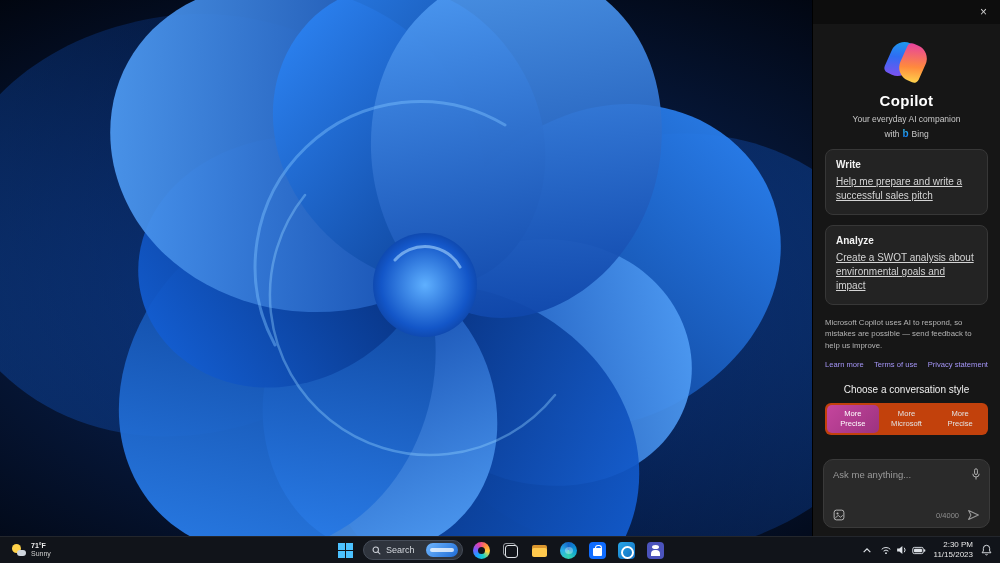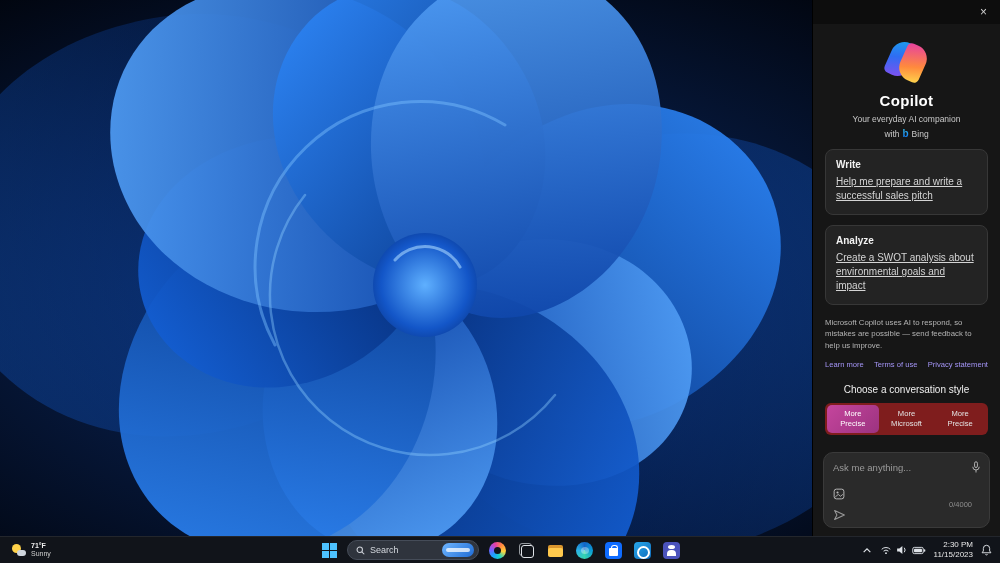--- a/index.html
+++ b/index.html
@@ -39,37 +39,37 @@
     -webkit-background-clip:text; background-clip:text; color:transparent; }
   .cp-card { margin:10px 12px 0 12px; background:#232323; border:1px solid #373737;
     border-radius:8px; padding:9px 10px 11px 10px; cursor:pointer; flex:0 0 auto; }
   .cp-card-title { font-size:10px; font-weight:700; color:#f2f2f2; }
   .cp-card-body { font-size:10px; color:#d4d4d4; line-height:1.4; margin-top:5px;text-decoration:underline; }
   .cp-disclaimer { margin:12px 12px 0 12px; font-size:7.8px; color:#b4b4b4; line-height:1.45; }
   .cp-links { display:flex; justify-content:space-between; margin:9px 12px 0 12px; }
   .cp-links span { font-size:7.6px; color:#a394f5; cursor:pointer; }
   .cp-style-heading { text-align:center; font-size:10px; color:#efefef; margin-top:15px; }
   .cp-styles { display:grid; grid-template-columns:1fr 1fr 1fr; gap:2px;
-    margin:8px 12px 0 12px; background:#7f1d1d; border-radius:6px; padding:2px; }
+    margin:8px 12px 0 12px; background:#c2410c; border-radius:6px; padding:2px; }
   .cp-style { border:none; background:transparent; color:#e3e3e3; font-size:7.6px;
     line-height:1.3; padding:4px 2px; border-radius:5px; cursor:pointer;
     font-family:"Liberation Sans", sans-serif; }
   .cp-style span { display:block; }
   .cp-style.selected { background:linear-gradient(135deg,#c5459d,#9c3380); color:#fff; }
   .cp-bottom { margin-top:auto; flex:0 0 auto; padding-bottom:8px; }
   .cp-note { display:flex; align-items:center; justify-content:center; gap:4px;
     margin:0 10px 8px 10px; }
   .cp-note span { font-size:7.4px; color:#9b9b9b; }
   .cp-inputbox { margin:0 10px; background:#2a2a2a; border:1px solid #3a3a3a;
     border-radius:10px; padding:8px 9px 6px 9px; }
   .cp-input-row { display:flex; align-items:center; gap:6px; }
   .cp-input { flex:1; background:transparent; border:none; outline:none; color:#dedede;
     font-size:9.5px; font-family:"Liberation Sans", sans-serif; }
   .cp-input::placeholder { color:#9a9a9a; }
-  .cp-tools-row { display:flex; margin-top:14px;flex-direction:column; }
+  .cp-tools-row { display:flex; align-items:center; margin-top:28px; }
   .cp-count { margin-left:auto; font-size:7.5px; color:#8f8f8f; margin-right:8px; }
   .icon-btn { background:none; border:none; padding:0; cursor:pointer; display:flex; }
 
   
   .taskbar { position:absolute; left:0; right:0; bottom:0; height:27px;
     background:#11141a; display:flex; align-items:center; z-index:10;
     border-top:1px solid #23262c; }
   .tb-weather { position:absolute; left:8px; display:flex; align-items:center; gap:5px;
     cursor:pointer; padding:2px 4px; }
   .tb-weather-icon { position:relative; width:14px; height:12px; }
@@ -79,21 +79,21 @@
     background:#cfd6de; }
   .tb-weather-text { display:flex; flex-direction:column; line-height:1.15; }
   .tb-weather-text b { font-size:7px; color:#eee; font-weight:700; }
   .tb-weather-text i { font-size:7px; color:#cfcfcf; font-style:normal; }
   .tb-center { position:absolute; left:50%; transform:translateX(-50%);
     display:flex; align-items:center; gap:7px; }
   .tb-start { width:22px; height:22px; display:flex; align-items:center; justify-content:center;
     border-radius:4px; cursor:pointer; }
   .win-logo { display:grid; grid-template-columns:7px 7px; grid-template-rows:7px 7px; gap:1px; }
   .win-logo i { background:#4cc2ff; }
-  .tb-search { display:flex; align-items:center; gap:5px; width:132px; height:20px;
+  .tb-search { display:flex; align-items:center; gap:5px; width:100px; height:20px;
     background:#2f343d; border:1px solid #454c58; border-radius:10px; padding:0 4px 0 8px;
     cursor:pointer; }
   .tb-search-label { font-size:9px; color:#d4d8de; flex:1; }
   .tb-search-badge { width:32px; height:14px; border-radius:7px;
     background:linear-gradient(135deg,#6fb6ff,#1f6cd6); position:relative; overflow:hidden; }
   .tb-search-badge::after { content:""; position:absolute; left:4px; top:5px; width:24px;
     height:4px; border-radius:2px; background:rgba(255,255,255,.75); }
   .tb-app { width:22px; height:22px; border-radius:4px; display:flex; align-items:center;
     justify-content:center; cursor:pointer; }
   .app-glyph { width:17px; height:17px; border-radius:4px; position:relative; overflow:hidden; }

